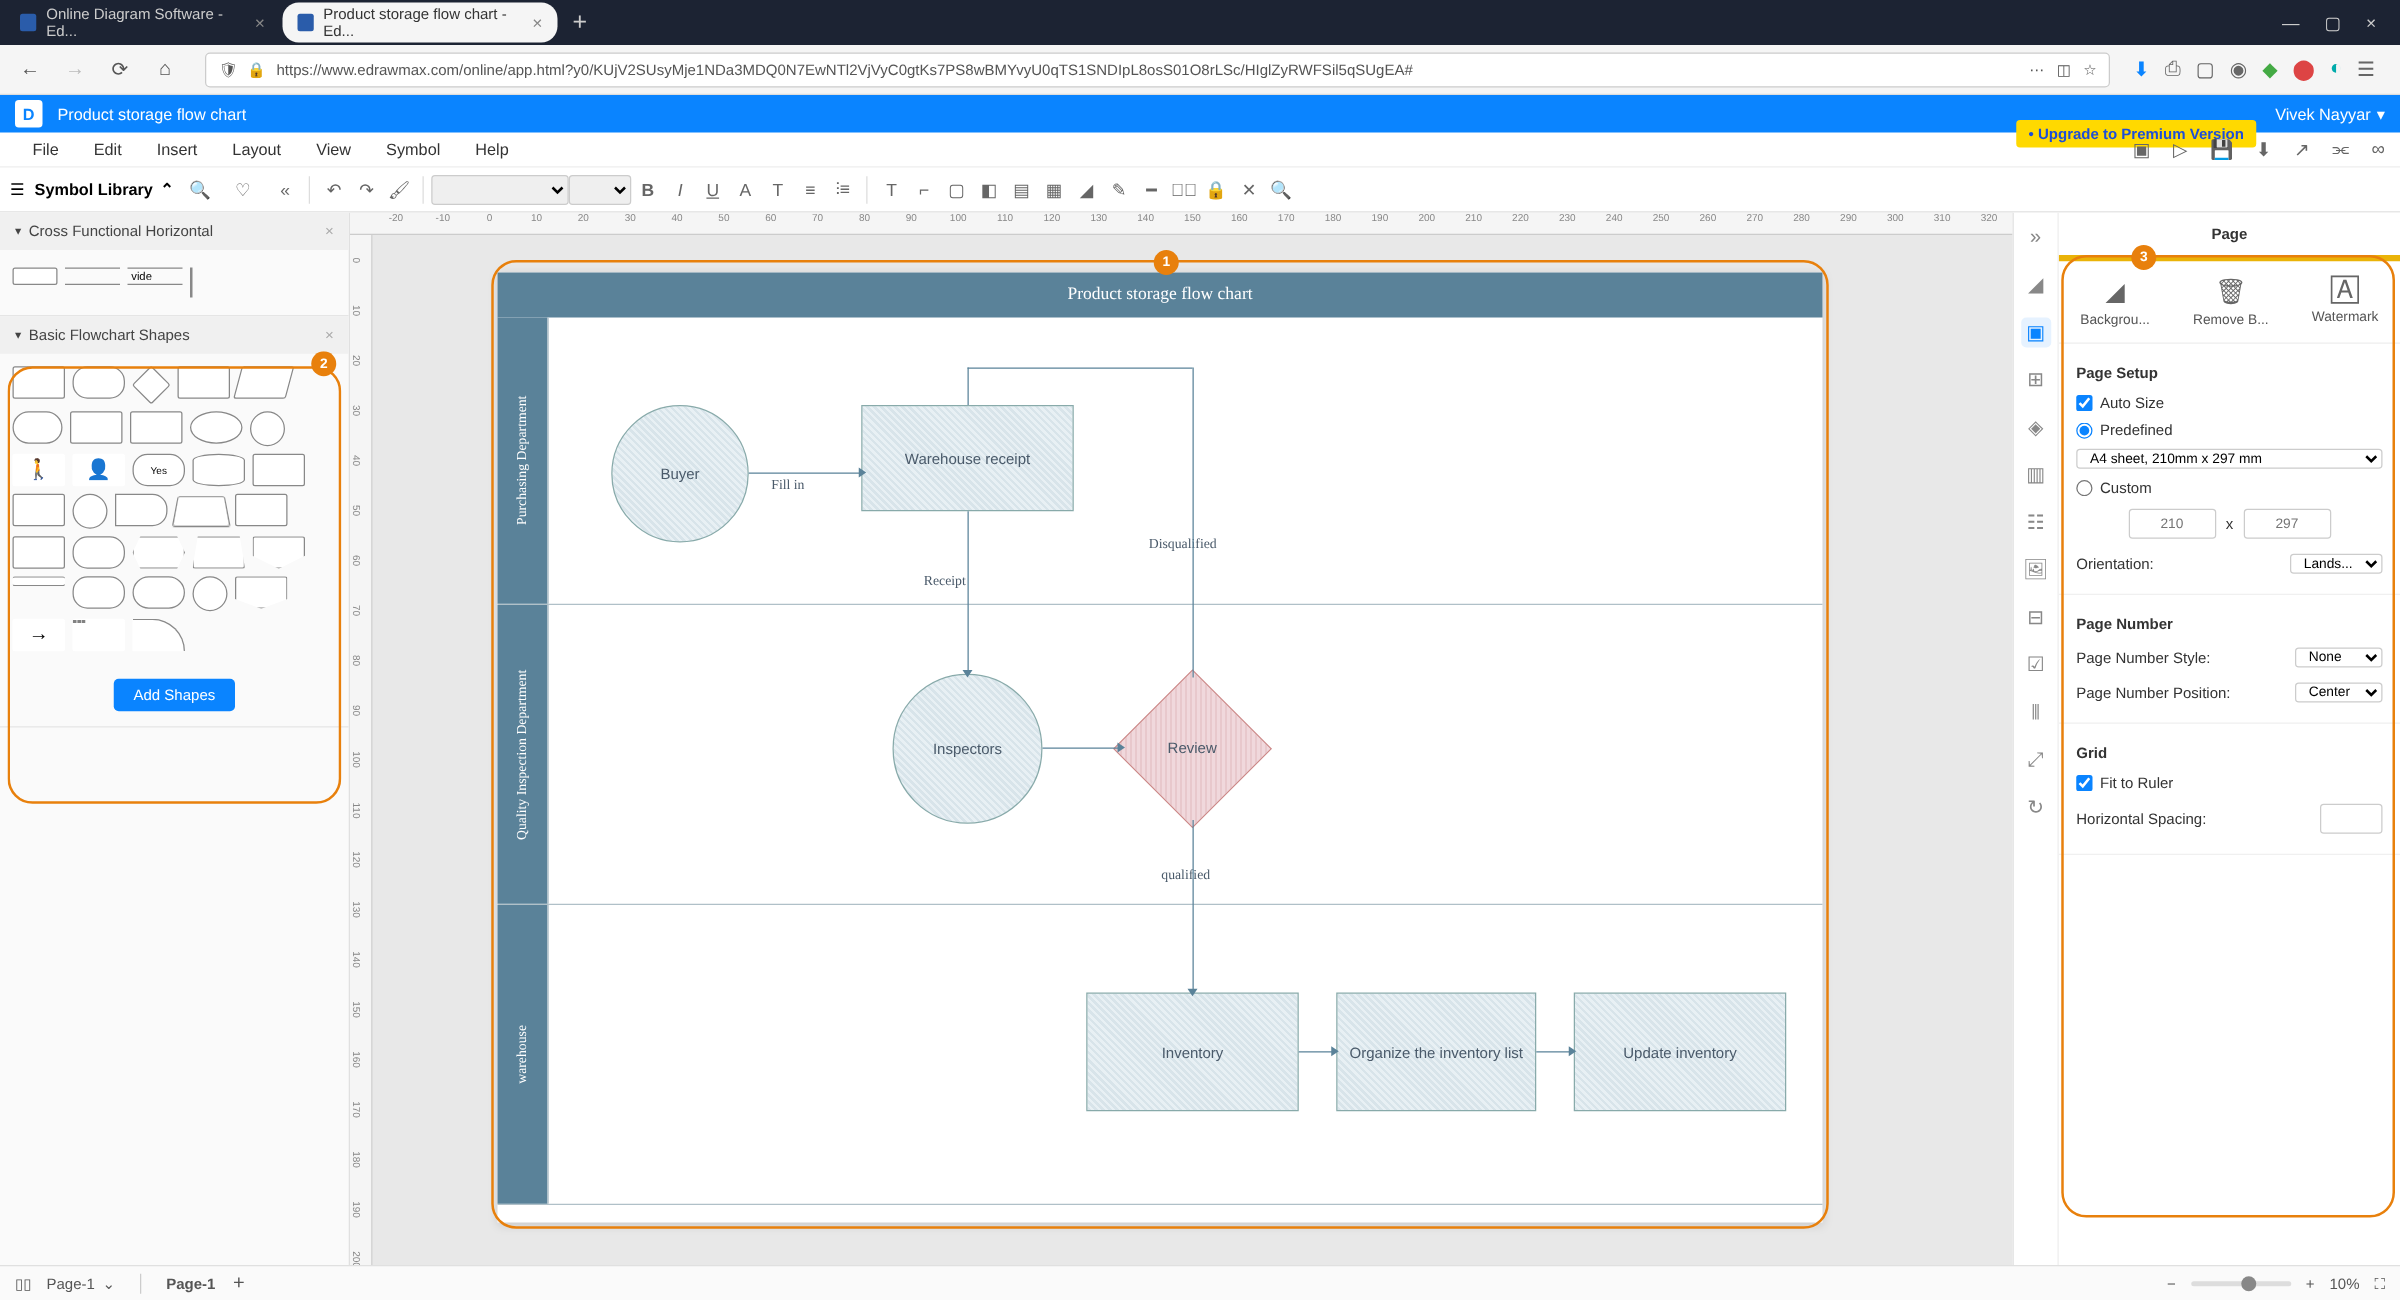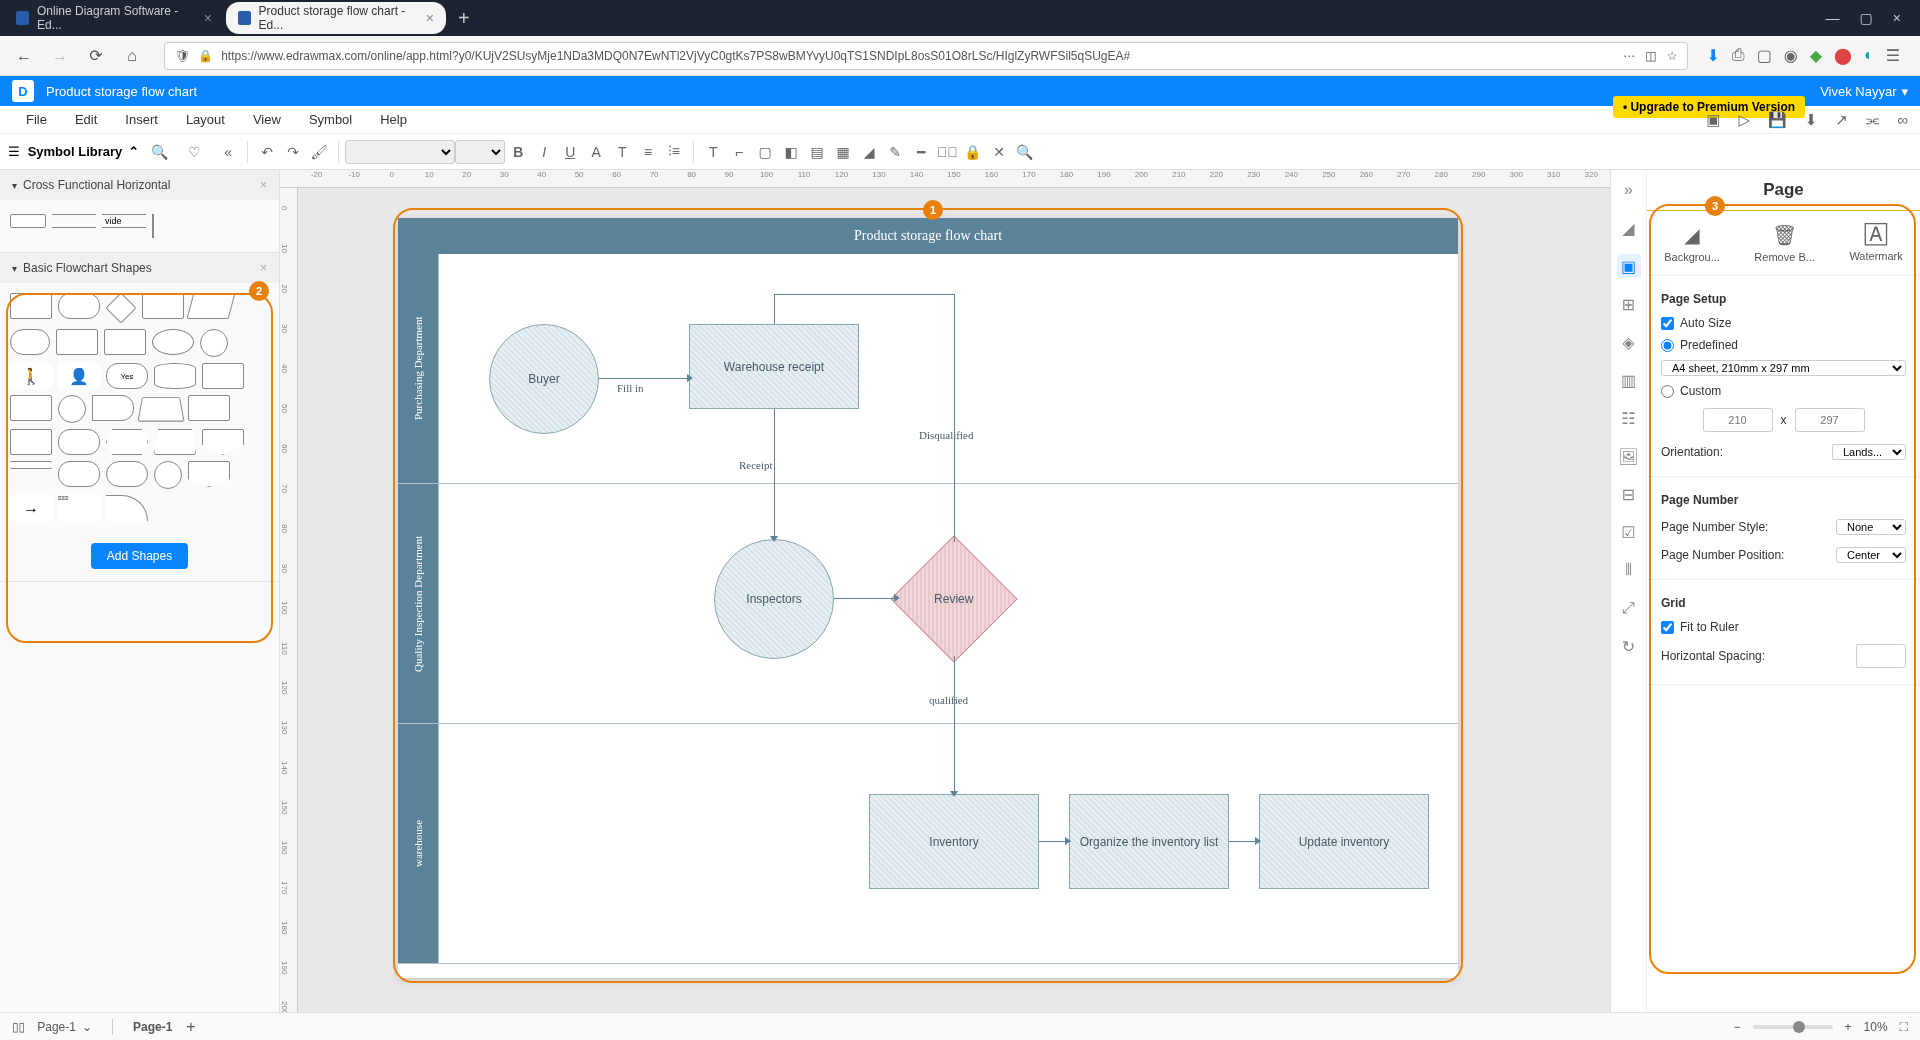--- a/index.html
+++ b/index.html
@@ -16,21 +16,21 @@
 
 .url-bar { height: 40px; background: #f5f5f5; display: flex; align-items: center; padding: 0 10px; border-bottom: 1px solid #ddd; gap: 8px; }
 .nav-btn { width: 28px; height: 28px; display: flex; align-items: center; justify-content: center; color: #555; font-size: 16px; cursor: pointer; }
 .url-field { flex: 1; height: 28px; background: #fff; border: 1px solid #ccc; border-radius: 4px; display: flex; align-items: center; padding: 0 10px; font-size: 12px; color: #555; margin: 0 10px; }
 .url-field .lock { margin-right: 8px; }
 .url-icons { display: flex; gap: 12px; color: #666; font-size: 16px; padding-right: 10px; }
 
 
 .app-titlebar { height: 30px; background: #0a84ff; display: flex; align-items: center; padding: 0 12px; color: #fff; font-size: 13px; }
 .app-logo { width: 22px; height: 22px; background: #fff; border-radius: 3px; margin-right: 12px; display: flex; align-items: center; justify-content: center; color: #0a84ff; font-weight: bold; }
-.upgrade-btn { margin-left: auto; background: #ffd900; color: #000000; padding: 4px 10px; border-radius: 3px; font-size: 12px; font-weight: 600; margin-top: 32px; }
+.upgrade-btn { margin-left: auto; background: #ffd900; color: #1d4ed8; padding: 4px 10px; border-radius: 3px; font-size: 12px; font-weight: 600; margin-top: 32px; }
 .user-name { margin-left: 15px; display: flex; align-items: center; gap: 5px; }
 
 
 .menu-bar { height: 28px; display: flex; align-items: center; padding: 0 12px; font-size: 13px; color: #333; border-bottom: 1px solid #eee; }
 .menu-item { padding: 0 14px; cursor: pointer; }
 .menu-icons-right { margin-left: auto; display: flex; gap: 18px; color: #666; font-size: 15px; }
 
 
 .toolbar { height: 36px; display: flex; align-items: center; padding: 0 8px; border-bottom: 1px solid #e0e0e0; }
 .toolbar-left { display: flex; align-items: center; gap: 8px; font-size: 13px; }
@@ -81,21 +81,21 @@
 .arrow-head { position: absolute; width: 0; height: 0; }
 .arrow-head.right { border-left: 6px solid #5a8299; border-top: 4px solid transparent; border-bottom: 4px solid transparent; }
 .arrow-head.down { border-top: 6px solid #5a8299; border-left: 4px solid transparent; border-right: 4px solid transparent; }
 
 
 .right-panel { width: 310px; background: #fff; border-left: 1px solid #e0e0e0; display: flex; }
 .rp-tabs { width: 36px; border-right: 1px solid #eee; display: flex; flex-direction: column; padding-top: 8px; gap: 14px; align-items: center; }
 .rp-tab-icon { width: 24px; height: 24px; display: flex; align-items: center; justify-content: center; color: #888; cursor: pointer; font-size: 16px; }
 .rp-tab-icon.active { color: #0a84ff; background: #e6f2ff; border-radius: 4px; }
 .rp-content { flex: 1; overflow-y: auto; font-size: 12px; color: #333; }
-.rp-title { text-align: center; font-weight: 600; padding: 10px; border-bottom: 1px solid #eab308; font-size: 17px; }
+.rp-title { text-align: center; font-weight: 600; padding: 10px; border-bottom: 5px solid #eab308; font-size: 12px; }
 .rp-section { padding: 10px 14px; border-bottom: 1px solid #f0f0f0; }
 .rp-row { display: flex; align-items: center; justify-content: space-between; padding: 6px 0; }
 .rp-select { height: 16px; border: 1px solid #ccc; border-radius: 3px; font-size: 11px; padding: 0 6px; background: #fff; min-width: 70px; }
 .rp-input { height: 24px; width: 70px; border: 1px solid #ccc; border-radius: 3px; font-size: 11px; padding: 0 6px; text-align: center; color: #aaa; }
 .rp-check { display: flex; align-items: center; gap: 6px; padding: 4px 0; }
 .rp-check input { accent-color: #0a84ff; }
 .rp-actions { display: flex; justify-content: space-around; padding: 12px 0; border-bottom: 1px solid #eee; }
 .rp-action { text-align: center; font-size: 11px; color: #555; cursor: pointer; }
 .rp-action-icon { font-size: 20px; margin-bottom: 4px; color: #666; }
 .rp-section-title { font-weight: 600; padding: 6px 0; }

